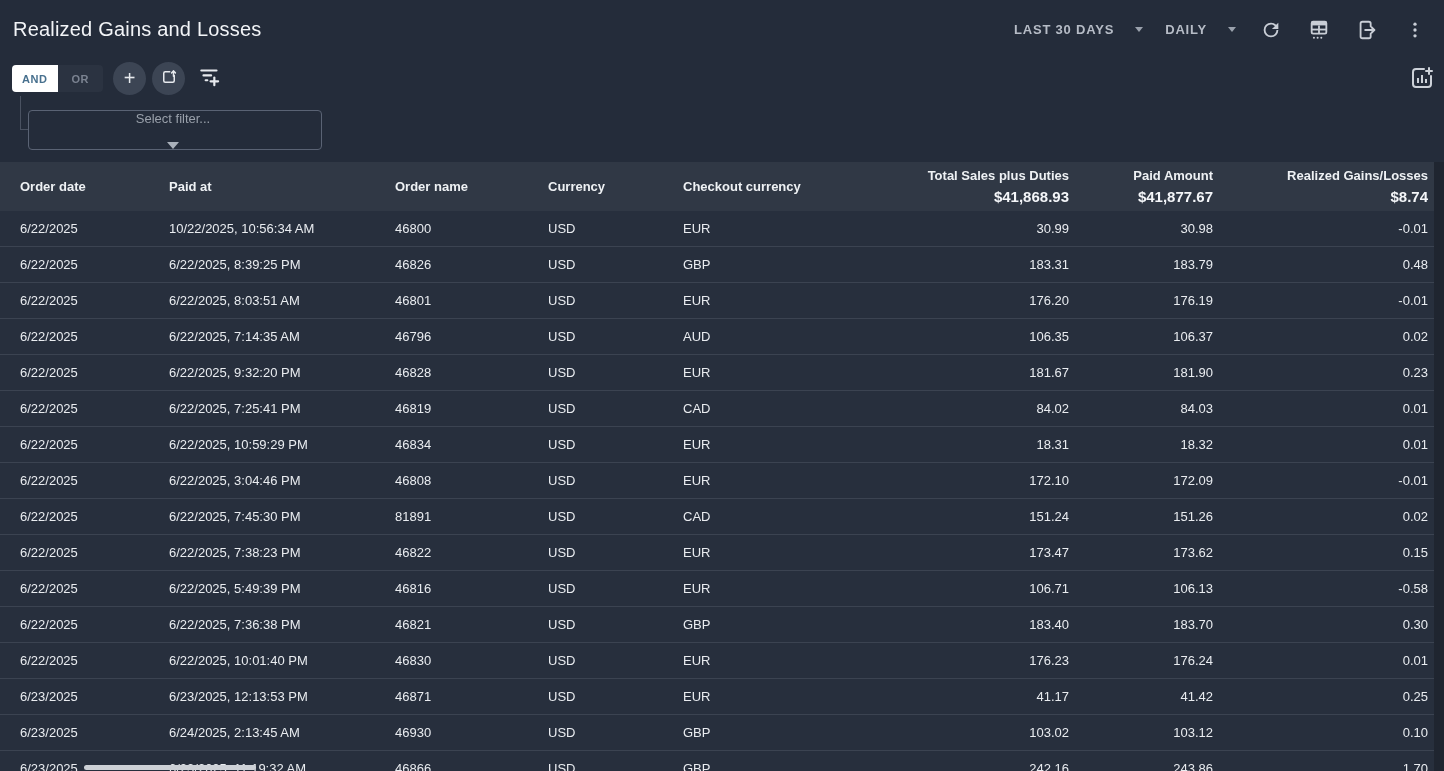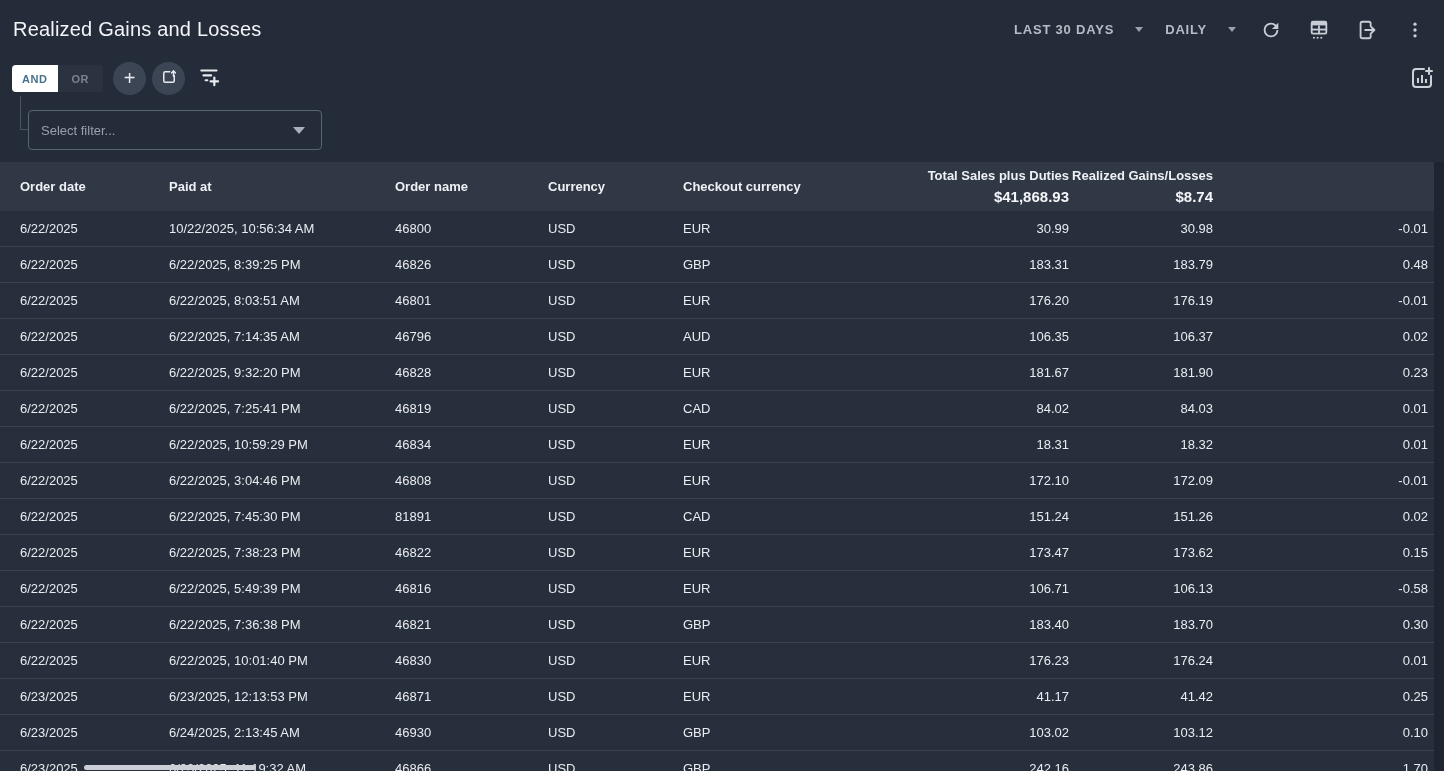--- a/index.html
+++ b/index.html
@@ -132,20 +132,21 @@
     position: absolute;
     left: 28px; top: 56px;
     width: 294px; height: 40px;
     border: 1px solid #5a6374;
     border-radius: 4px;
     display: flex;
     align-items: center;
     justify-content: space-between;
     padding: 0 16px 0 12px;
     cursor: pointer;
+    flex-direction: column;
   }
   .select-filter .placeholder {
     font-size: 13px;
     color: #99a0aa;
   }
   .select-caret {
     width: 0; height: 0;
     border-left: 6px solid transparent;
     border-right: 6px solid transparent;
     border-top: 7px solid #a9b0ba;
@@ -333,20 +334,24 @@
       <div class="th">Order date</div>
       <div class="th">Paid at</div>
       <div class="th">Order name</div>
       <div class="th">Currency</div>
       <div class="th">Checkout currency</div>
       <div class="th num">
         <span class="th-label">Total Sales plus Duties</span>
         <span class="th-total">$41,868.93</span>
       </div>
       <div class="th num">
+        <span class="th-label">Paid Amount</span>
+        <span class="th-total">$41,877.67</span>
+      </div>
+      <div class="th num">
         <span class="th-label">Realized Gains/Losses</span>
         <span class="th-total">$8.74</span>
       </div>
     </div>
     <div class="table-body">
     <div class="row grid-cols">
       <div class="cell">6/22/2025</div>
       <div class="cell">10/22/2025, 10:56:34 AM</div>
       <div class="cell">46800</div>
       <div class="cell">USD</div>

